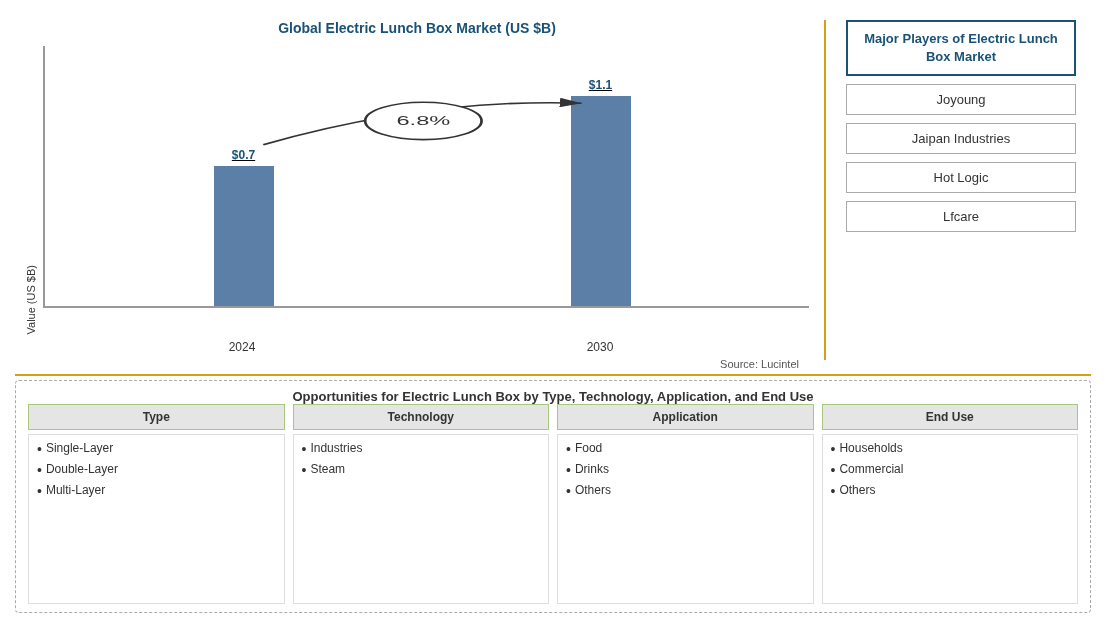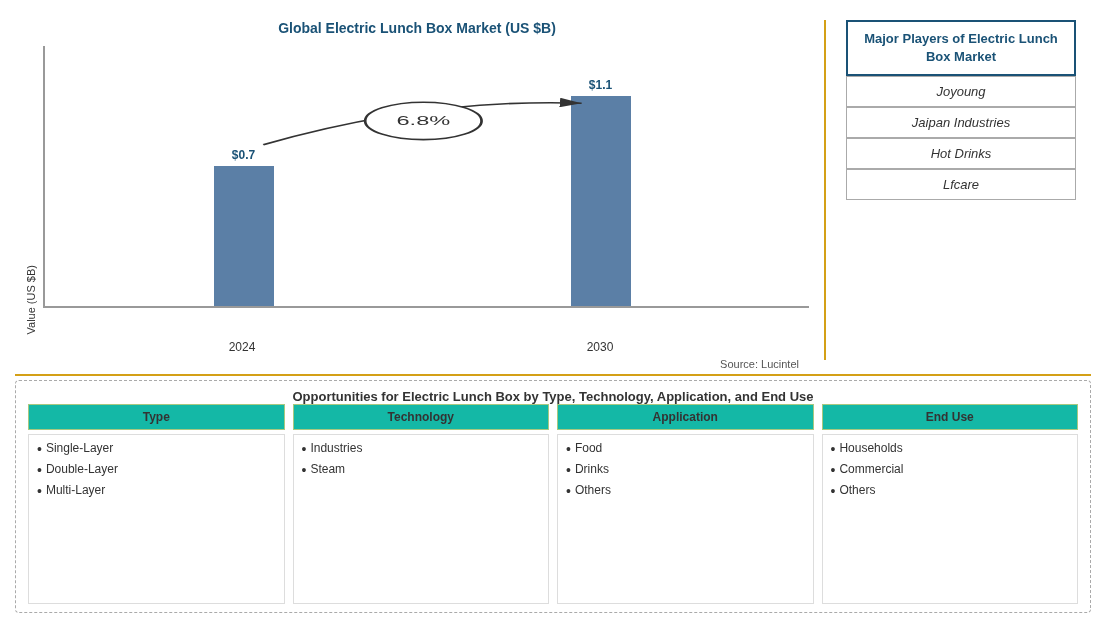--- a/index.html
+++ b/index.html
@@ -82,20 +82,21 @@
       border-bottom: 2px solid #999;
       padding: 10px 30px 0 20px;
       position: relative;
     }
 
     .bar-group {
       display: flex;
       flex-direction: column;
       align-items: center;
       gap: 4px;
+      text-decoration: underline;
     }
 
     .bar-value {
       font-size: 12px;
       font-weight: bold;
       color: #1a5276;
     }
 
     .bar {
       width: 60px;
@@ -135,40 +136,40 @@
       align-self: flex-start;
       margin-top: 10px;
     }
 
     
     .players-area {
       width: 260px;
       padding: 10px 15px;
       display: flex;
       flex-direction: column;
+      gap: 8px;
     }
 
     .players-title-box {
       border: 2px solid #1a5276;
       padding: 8px 10px;
       text-align: center;
       font-size: 13px;
       font-weight: bold;
       color: #1a5276;
       line-height: 1.4;
     }
 
     .player-item {
       border: 1px solid #aaa;
       padding: 7px 10px;
       text-align: center;
       font-size: 13px;
       color: #333;
       background: #fff;
-      font-style: italic;
     }
 
     
     .horizontal-divider {
       width: 100%;
       height: 2px;
       background: #d4a017;
       margin: 4px 0;
     }
 
@@ -197,21 +198,21 @@
     }
 
     .opp-column {
       flex: 1;
       display: flex;
       flex-direction: column;
       gap: 4px;
     }
 
     .opp-header {
-      background: #14b8a6;
+      background: #e5e5e5;
       padding: 5px 8px;
       font-size: 12px;
       font-weight: bold;
       color: #333;
       text-align: center;
       border: 1px solid #a8c880;
     }
 
     .opp-items {
       border: 1px solid #ddd;
@@ -296,21 +297,21 @@
 
       <div class="source-text">Source: Lucintel</div>
     </div>
 
     <div class="vertical-divider"></div>
 
     <div class="players-area">
       <div class="players-title-box">Major Players of Electric Lunch Box Market</div>
       <div class="player-item">Joyoung</div>
       <div class="player-item">Jaipan Industries</div>
-      <div class="player-item">Hot Drinks</div>
+      <div class="player-item">Hot Logic</div>
       <div class="player-item">Lfcare</div>
     </div>
 
   </div>
 
   <div class="horizontal-divider"></div>
 
   <div class="bottom-section">
     <div class="opportunities-title">Opportunities for Electric Lunch Box by Type, Technology, Application, and End Use</div>
 

